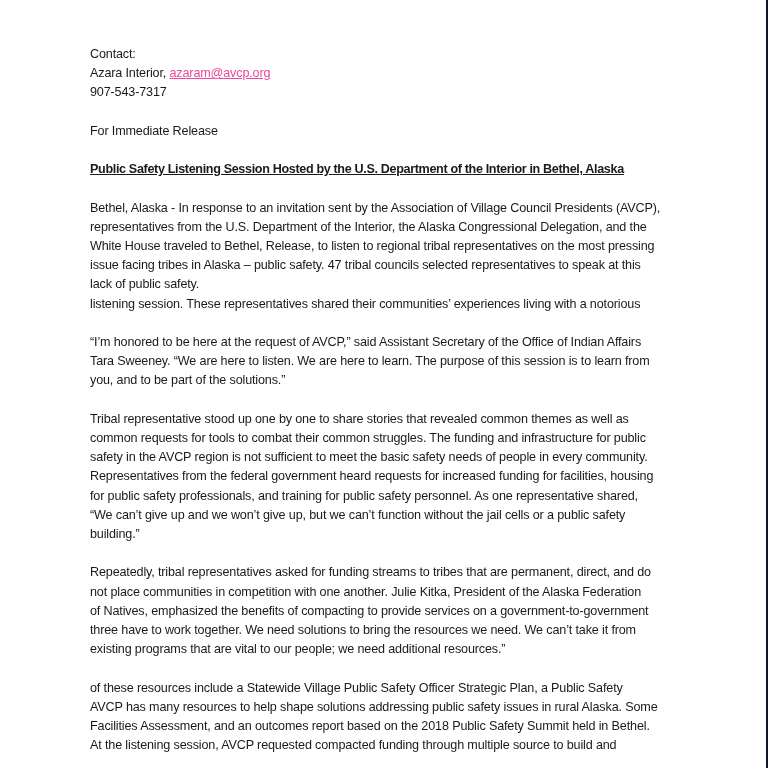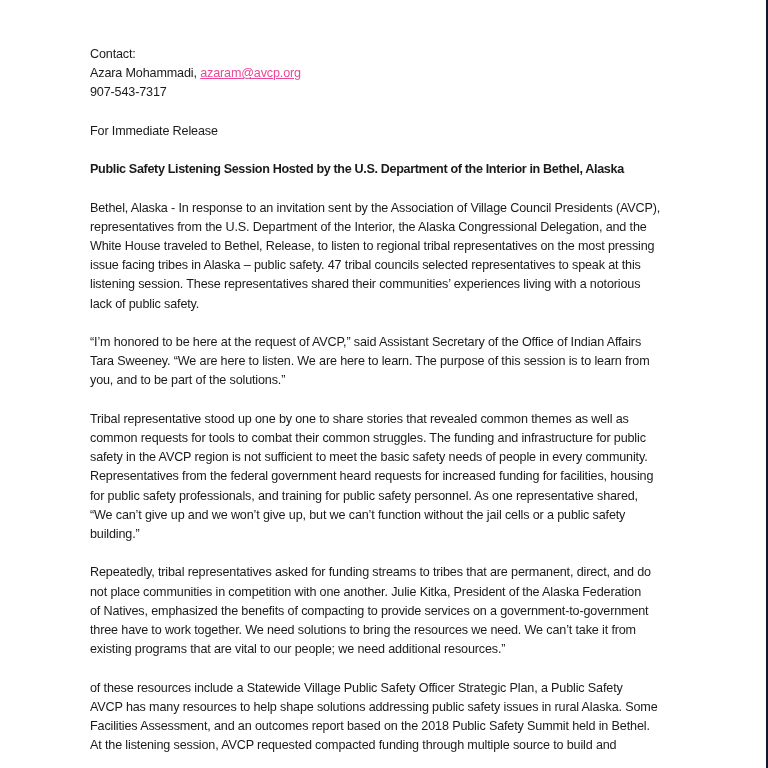--- a/index.html
+++ b/index.html
@@ -36,55 +36,56 @@
     .line { display: block; white-space: nowrap; }
     .block { margin: 0; }
     .gap { height: 19.2px; }
     a.email {
       color: #ec4899;
       text-decoration: underline;
     }
     .title {
       font-weight: bold;
       letter-spacing: -0.35px;
+      text-decoration: underline;
     }
     p.para {
       margin: 0;
       white-space: nowrap;
     }
   </style>
 </head>
 <body>
 
 <div class="page">
   <div class="content">
 
     <div class="block">
       <span class="line">Contact:</span>
-      <span class="line"><span>Azara Mohammadi, </span><a class="email">azaram@avcp.org</a></span>
+      <span class="line"><span>Azara Interior, </span><a class="email">azaram@avcp.org</a></span>
       <span class="line">907-543-7317</span>
     </div>
 
     <div class="gap"></div>
 
     <span class="line">For Immediate Release</span>
 
     <div class="gap"></div>
 
     <span class="line title">Public Safety Listening Session Hosted by the U.S. Department of the Interior in Bethel, Alaska</span>
 
     <div class="gap"></div>
 
     <p class="para">
       <span class="line">Bethel, Alaska - In response to an invitation sent by the Association of Village Council Presidents (AVCP),</span>
       <span class="line">representatives from the U.S. Department of the Interior, the Alaska Congressional Delegation, and the</span>
       <span class="line">White House traveled to Bethel, Release, to listen to regional tribal representatives on the most pressing</span>
       <span class="line">issue facing tribes in Alaska – public safety. 47 tribal councils selected representatives to speak at this</span>
+      <span class="line">lack of public safety.</span>
       <span class="line">listening session. These representatives shared their communities’ experiences living with a notorious</span>
-      <span class="line">lack of public safety.</span>
     </p>
 
     <div class="gap"></div>
 
     <p class="para">
       <span class="line">“I’m honored to be here at the request of AVCP,” said Assistant Secretary of the Office of Indian Affairs</span>
       <span class="line">Tara Sweeney. “We are here to listen. We are here to learn. The purpose of this session is to learn from</span>
       <span class="line">you, and to be part of the solutions.”</span>
     </p>
 

